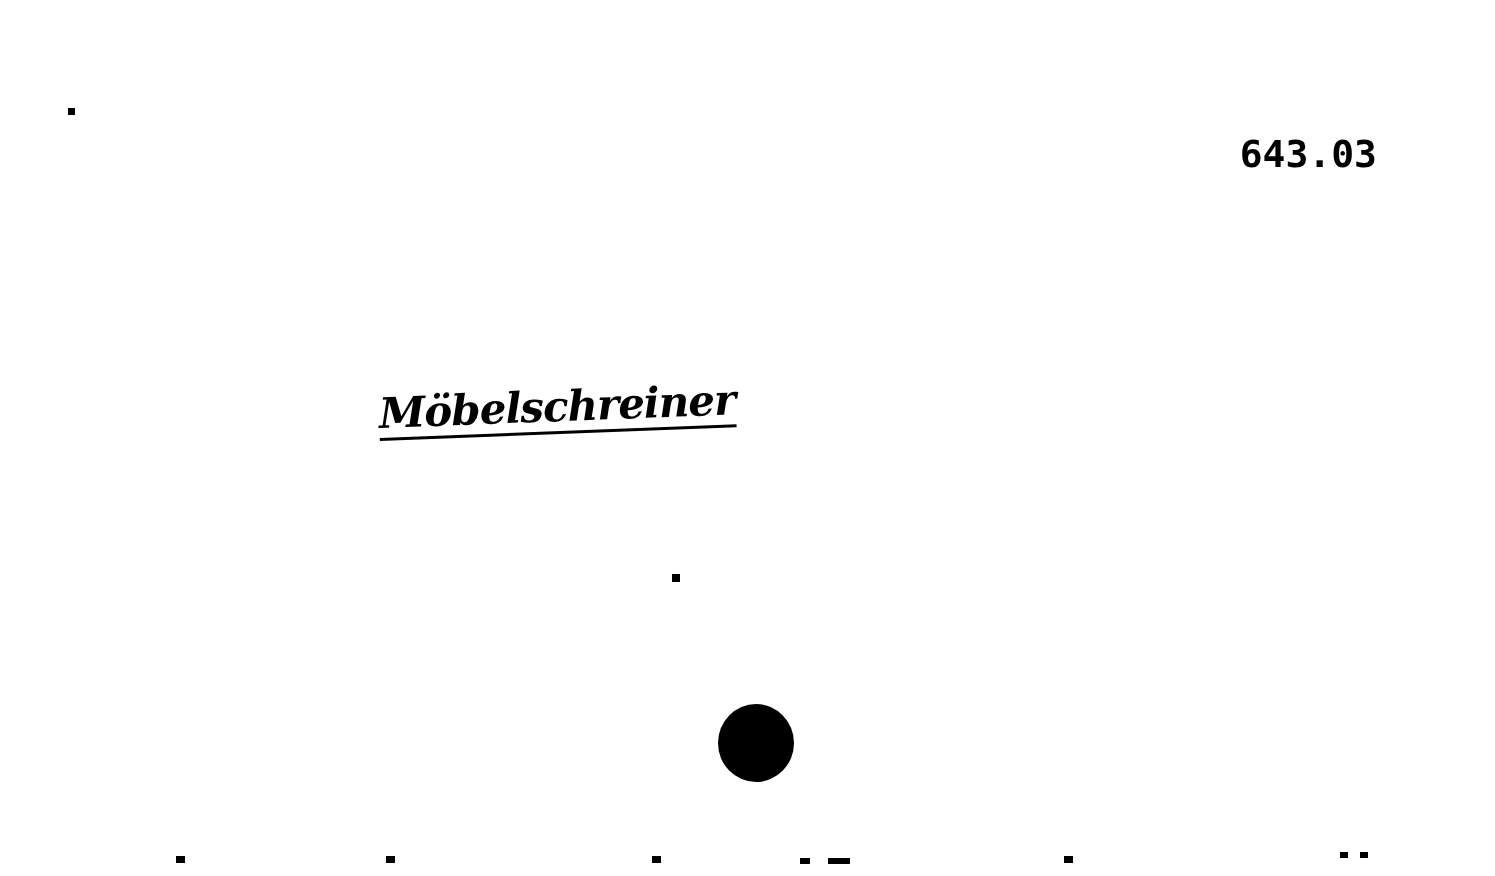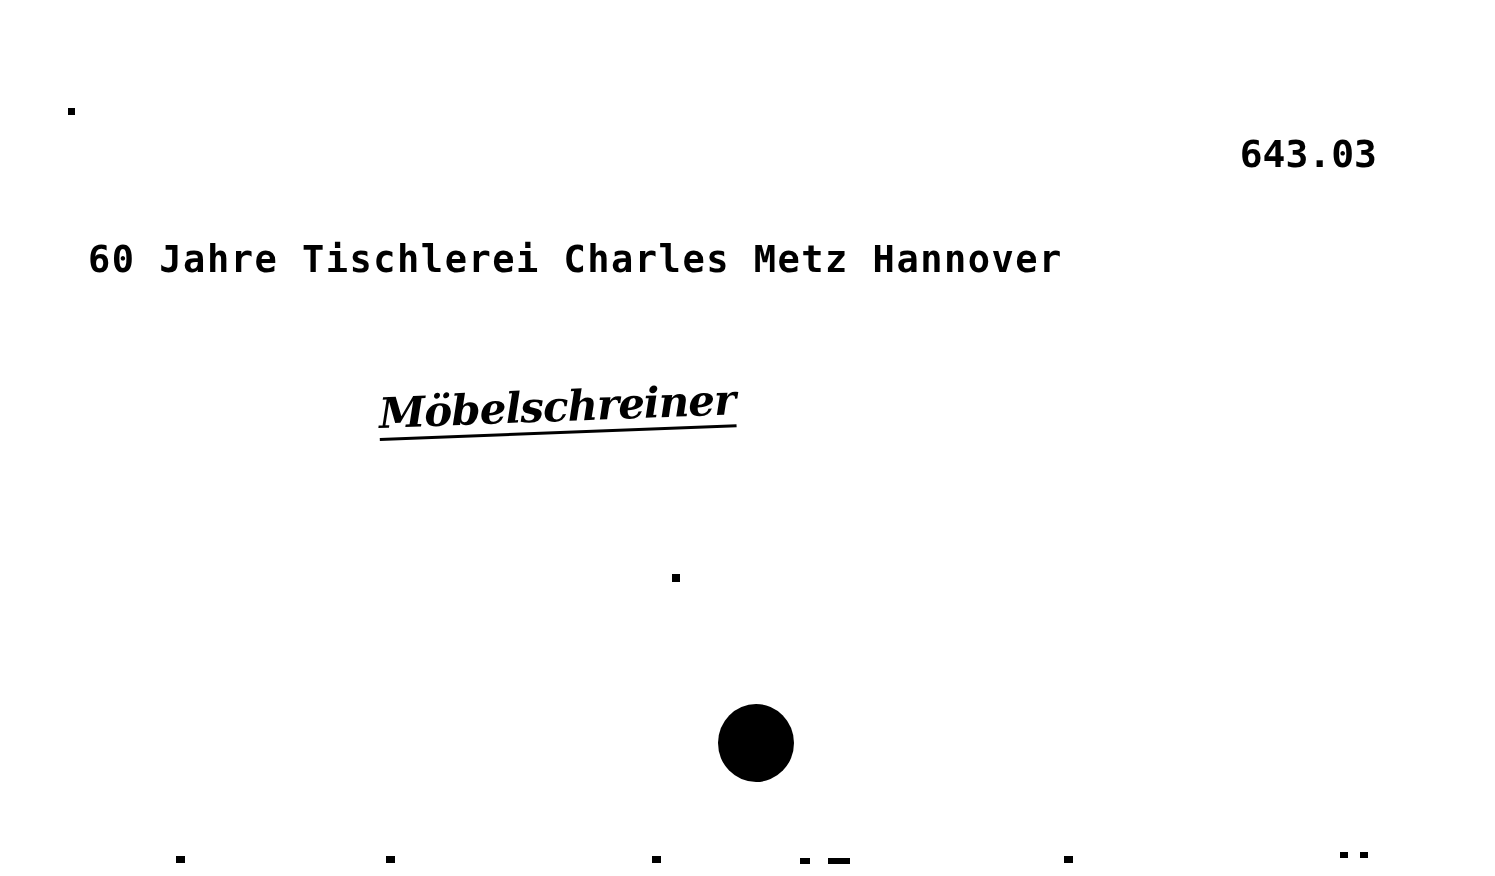--- a/index.html
+++ b/index.html
@@ -94,21 +94,20 @@
 </style>
 </head>
 <body>
 
 <div id="card">
 
   <span class="speck" style="left:68px; top:108px; width:7px; height:7px;"></span>
 
   <div class="shelfmark">643.03</div>
 
-  <div class="title-line">60 Jahre Tischlerei Charles Metz Hannover</div>
 
 
   <div class="handwritten">Möbelschreiner</div>
 
   <span class="speck" style="left:672px; top:574px; width:8px; height:8px;"></span>
 
   <div class="big-blob"></div>
 
   <span class="speck" style="left:176px; top:856px; width:9px; height:7px;"></span>
   <span class="speck" style="left:386px; top:856px; width:9px; height:7px;"></span>

